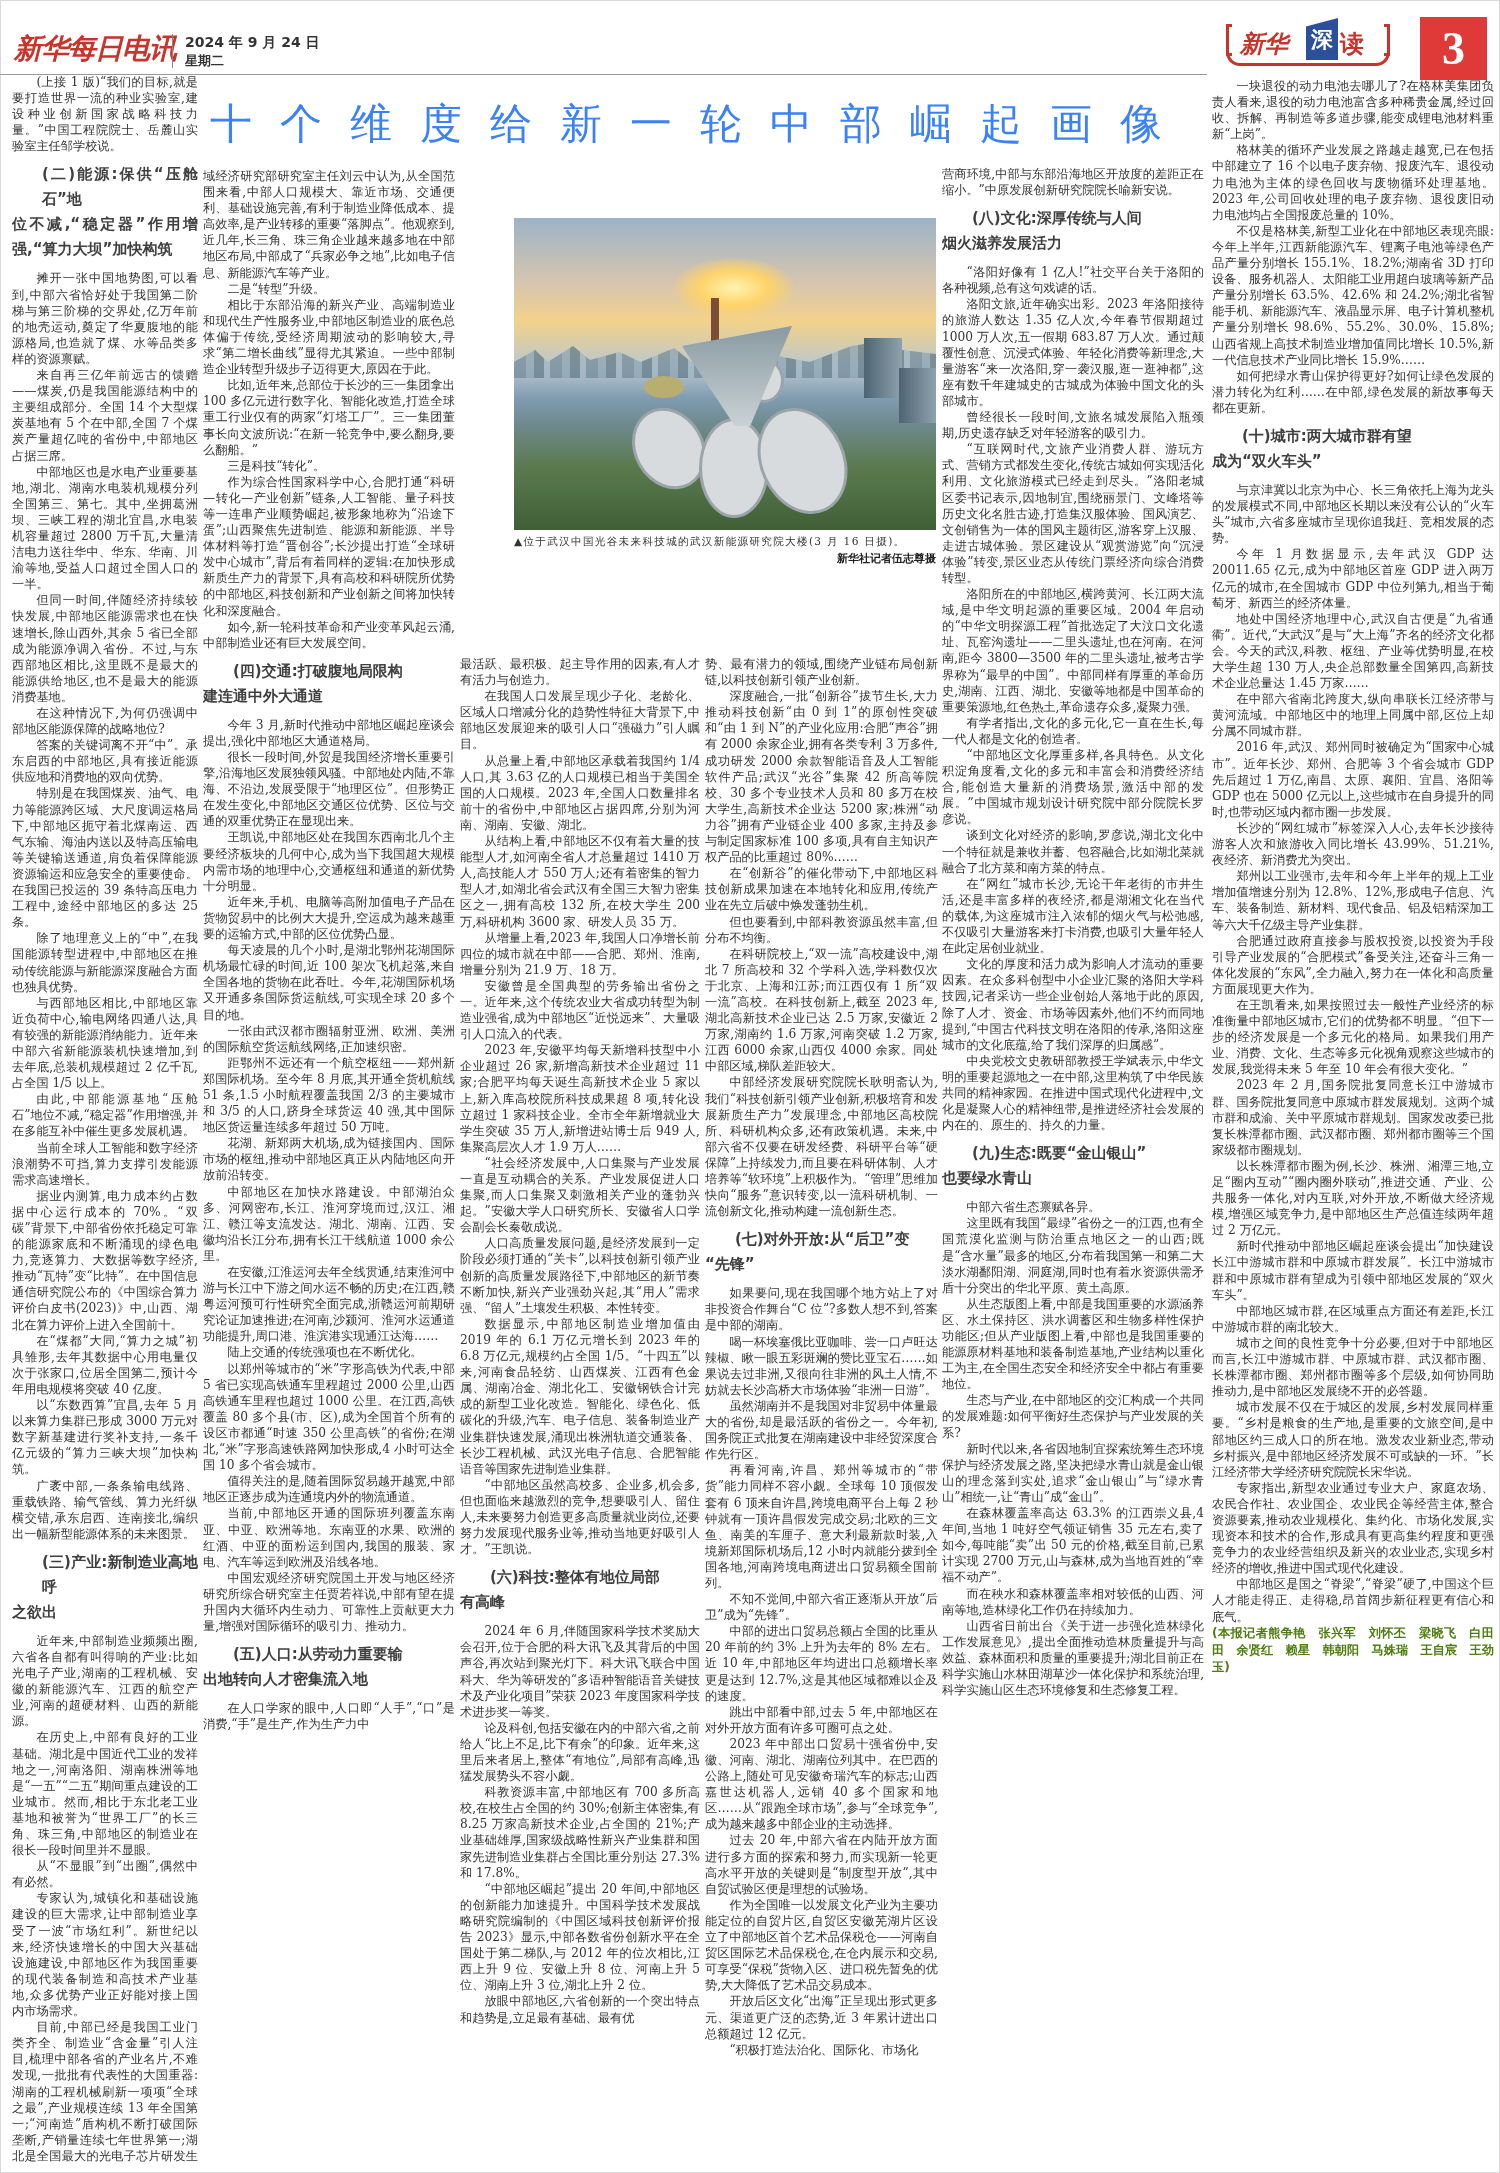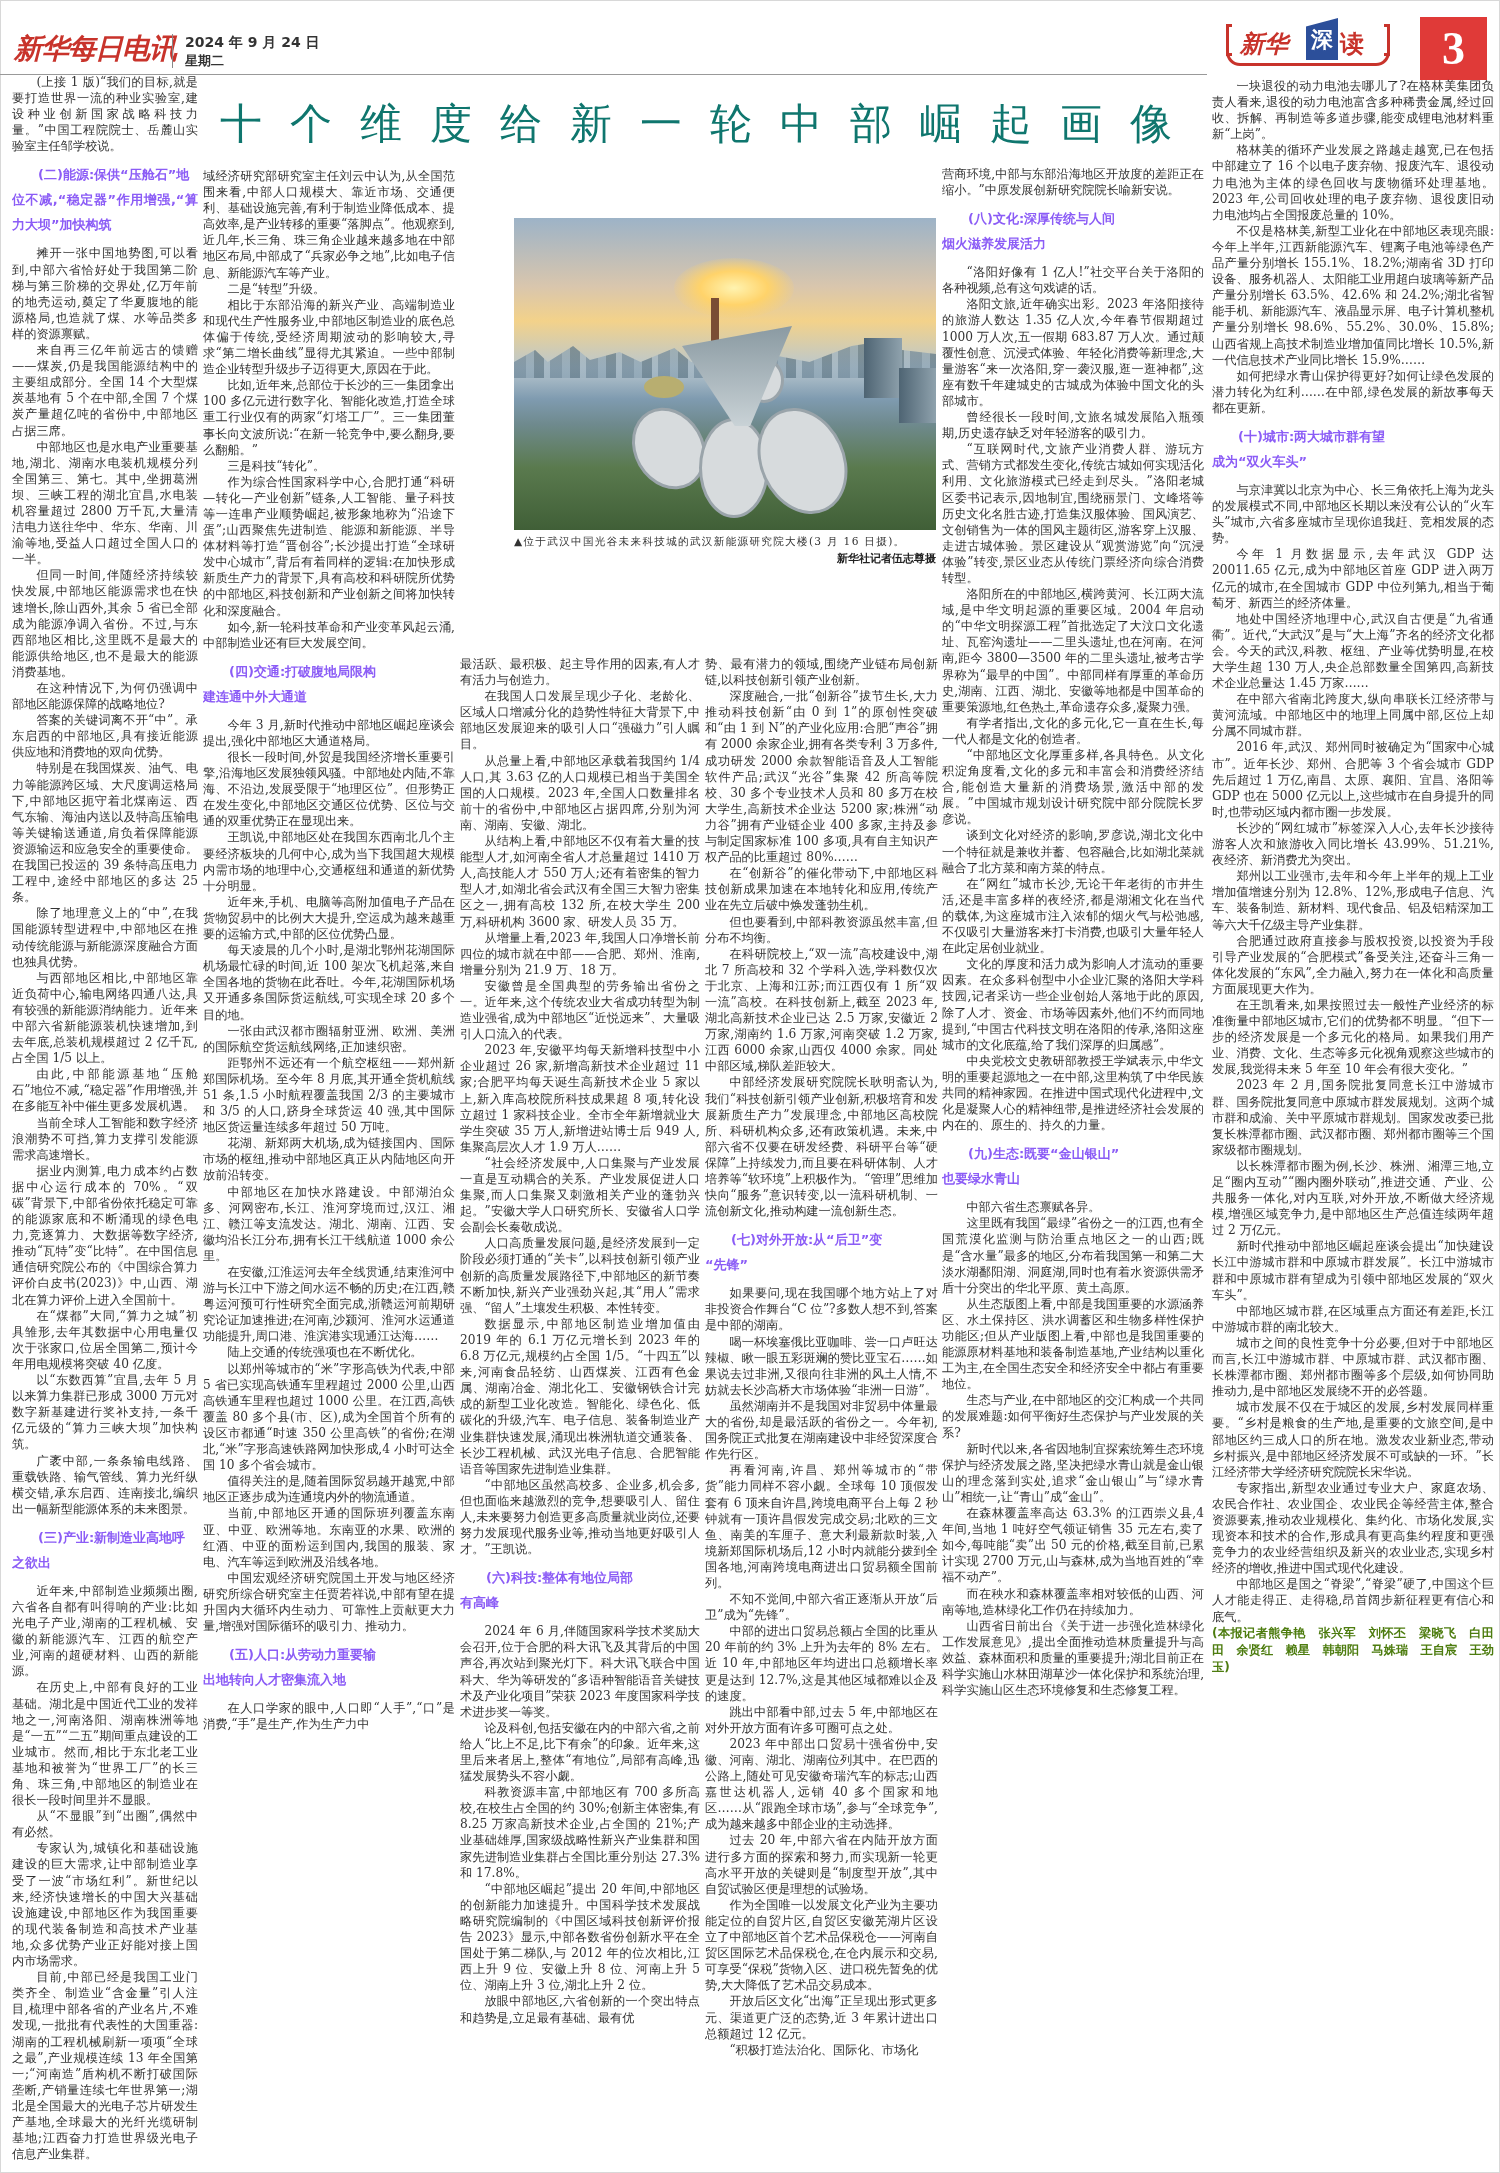--- a/index.html
+++ b/index.html
@@ -19,27 +19,27 @@
   .logo-frame { position: absolute; left: 4px; top: 10px; width: 164px; height: 42px; border: 3px solid #c8332b; border-radius: 4px 4px 14px 14px; border-top: none; }
   .logo-bracket-l, .logo-bracket-r { position: absolute; top: 10px; width: 6px; height: 32px; border: 3px solid #c8332b; }
   .logo-bracket-l { left: 4px; border-right: none; }
   .logo-bracket-r { right: 4px; border-left: none; }
   .logo-text-xh { position: absolute; left: 18px; top: 14px; font-size: 24px; color: #c8332b; font-style: italic; font-weight: bold; }
   .logo-text-sd1 { position: absolute; left: 84px; top: 4px; width: 32px; height: 42px; background: #2c4f9a; color: #fff; font-size: 22px; font-weight: bold; text-align: center; line-height: 42px; clip-path: polygon(0 20%, 100% 0, 100% 100%, 0 100%); }
   .logo-text-sd2 { position: absolute; left: 118px; top: 14px; font-size: 24px; color: #c8332b; font-weight: bold; }
   .page-number { position: absolute; left: 1420px; top: 17px; width: 67px; height: 63px; background: #e03a38; color: #fff; font-family: "Liberation Serif", serif; font-weight: bold; font-size: 46px; text-align: center; line-height: 63px; }
 
   
-  .headline { position: absolute; left: 200px; top: 96px; width: 1000px; text-align: right; font-family: "DejaVu Serif", serif; font-size: 42px; letter-spacing: 28px; color: #0f766e; font-weight: normal; }
+  .headline { position: absolute; left: 200px; top: 96px; width: 1000px; text-align: center; font-family: "DejaVu Serif", serif; font-size: 42px; letter-spacing: 28px; color: #3b82f6; font-weight: normal; }
 
   
   .col { position: absolute; font-size: 12.2px; line-height: 16.1px; text-align: justify; color: #333; overflow: hidden; }
   .col p { text-indent: 2em; margin-bottom: 0; }
   .col p.noindent { text-indent: 0; }
-  .col h3 { font-family: "DejaVu Sans", sans-serif; font-size: 13px; line-height: 25px; font-weight: bold; color: #8b5cf6; margin: 8px 0 8px 0; }
+  .col h3 { font-family: "DejaVu Sans", sans-serif; font-size: 15px; line-height: 25px; font-weight: bold; color: #404040; margin: 8px 0 8px 0; }
   .col h3 .lead { padding-left: 2em; display: block; }
 
   .c1 { left: 12px; top: 74px; width: 186px; height: 2090px; }
   .c2 { left: 203px; top: 168px; width: 252px; height: 2000px; }
   .c3 { left: 460px; top: 656px; width: 240px; height: 1510px; }
   .c4 { left: 705px; top: 656px; width: 233px; height: 1510px; }
   .c5 { left: 942px; top: 166px; width: 262px; height: 2000px; }
   .c6 { left: 1212px; top: 78px; width: 282px; height: 2090px; }
 
   

